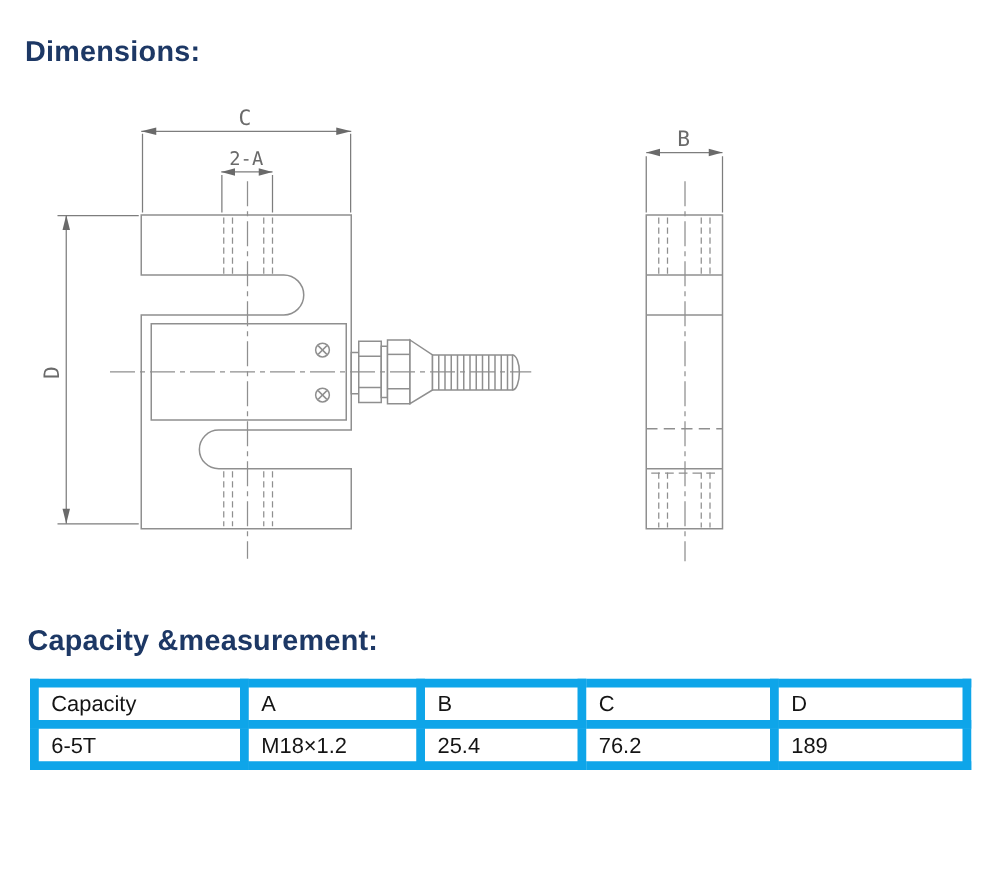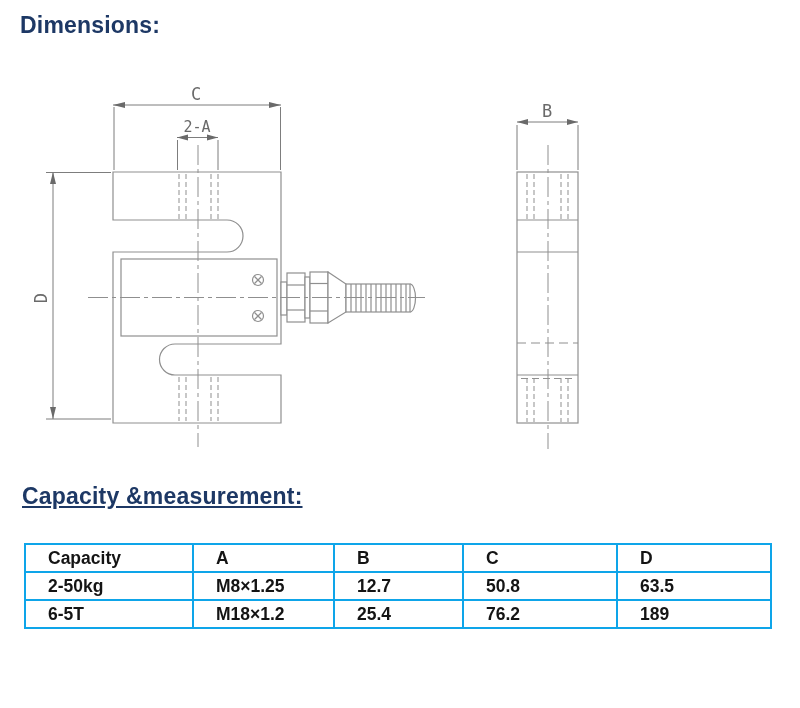--- a/index.html
+++ b/index.html
@@ -10,41 +10,41 @@
     position:relative;
     overflow:hidden;
   }
   .heading {
     position:absolute;
     font-weight:bold;
     font-size:23px;
     color:#1d3865;
     letter-spacing:0.2px;
     white-space:nowrap;
+    margin-top:16px;
   }
   #h-dimensions { left:20px; top:12px; }
-  #h-capacity   { left:22px; top:483px;text-decoration:underline; }
+  #h-capacity   { left:22px; top:483px; }
   svg.drawing { position:absolute; left:0; top:0; }
   table.spec {
     position:absolute;
     left:24px; top:543px;
     width:746px;
     border-collapse:collapse;
     table-layout:fixed;
     font-size:17.5px;
     color:#141414;
   }
   table.spec td {
-    border:2px solid #0ea5e9;
+    border:7px solid #0ea5e9;
     height:26px;
-    padding:0 2px 0 22px;
+    padding:0 2px 0 10px;
     vertical-align:middle;
     white-space:nowrap;
     overflow:hidden;
-    font-weight:bold;
   }
 </style>
 </head>
 <body>
 
 <div class="heading" id="h-dimensions">Dimensions:</div>
 
 <svg class="drawing" width="800" height="480" viewBox="0 0 800 480">
 
   <g stroke="#8f8f8f" stroke-width="1.2" fill="none">
@@ -182,27 +182,20 @@
   </colgroup>
   <tbody>
     <tr>
       <td>Capacity</td>
       <td>A</td>
       <td>B</td>
       <td>C</td>
       <td>D</td>
     </tr>
     <tr>
-      <td>2-50kg</td>
-      <td>M8×1.25</td>
-      <td>12.7</td>
-      <td>50.8</td>
-      <td>63.5</td>
-    </tr>
-    <tr>
       <td>6-5T</td>
       <td>M18×1.2</td>
       <td>25.4</td>
       <td>76.2</td>
       <td>189</td>
     </tr>
   </tbody>
 </table>
 
 </body></html>

